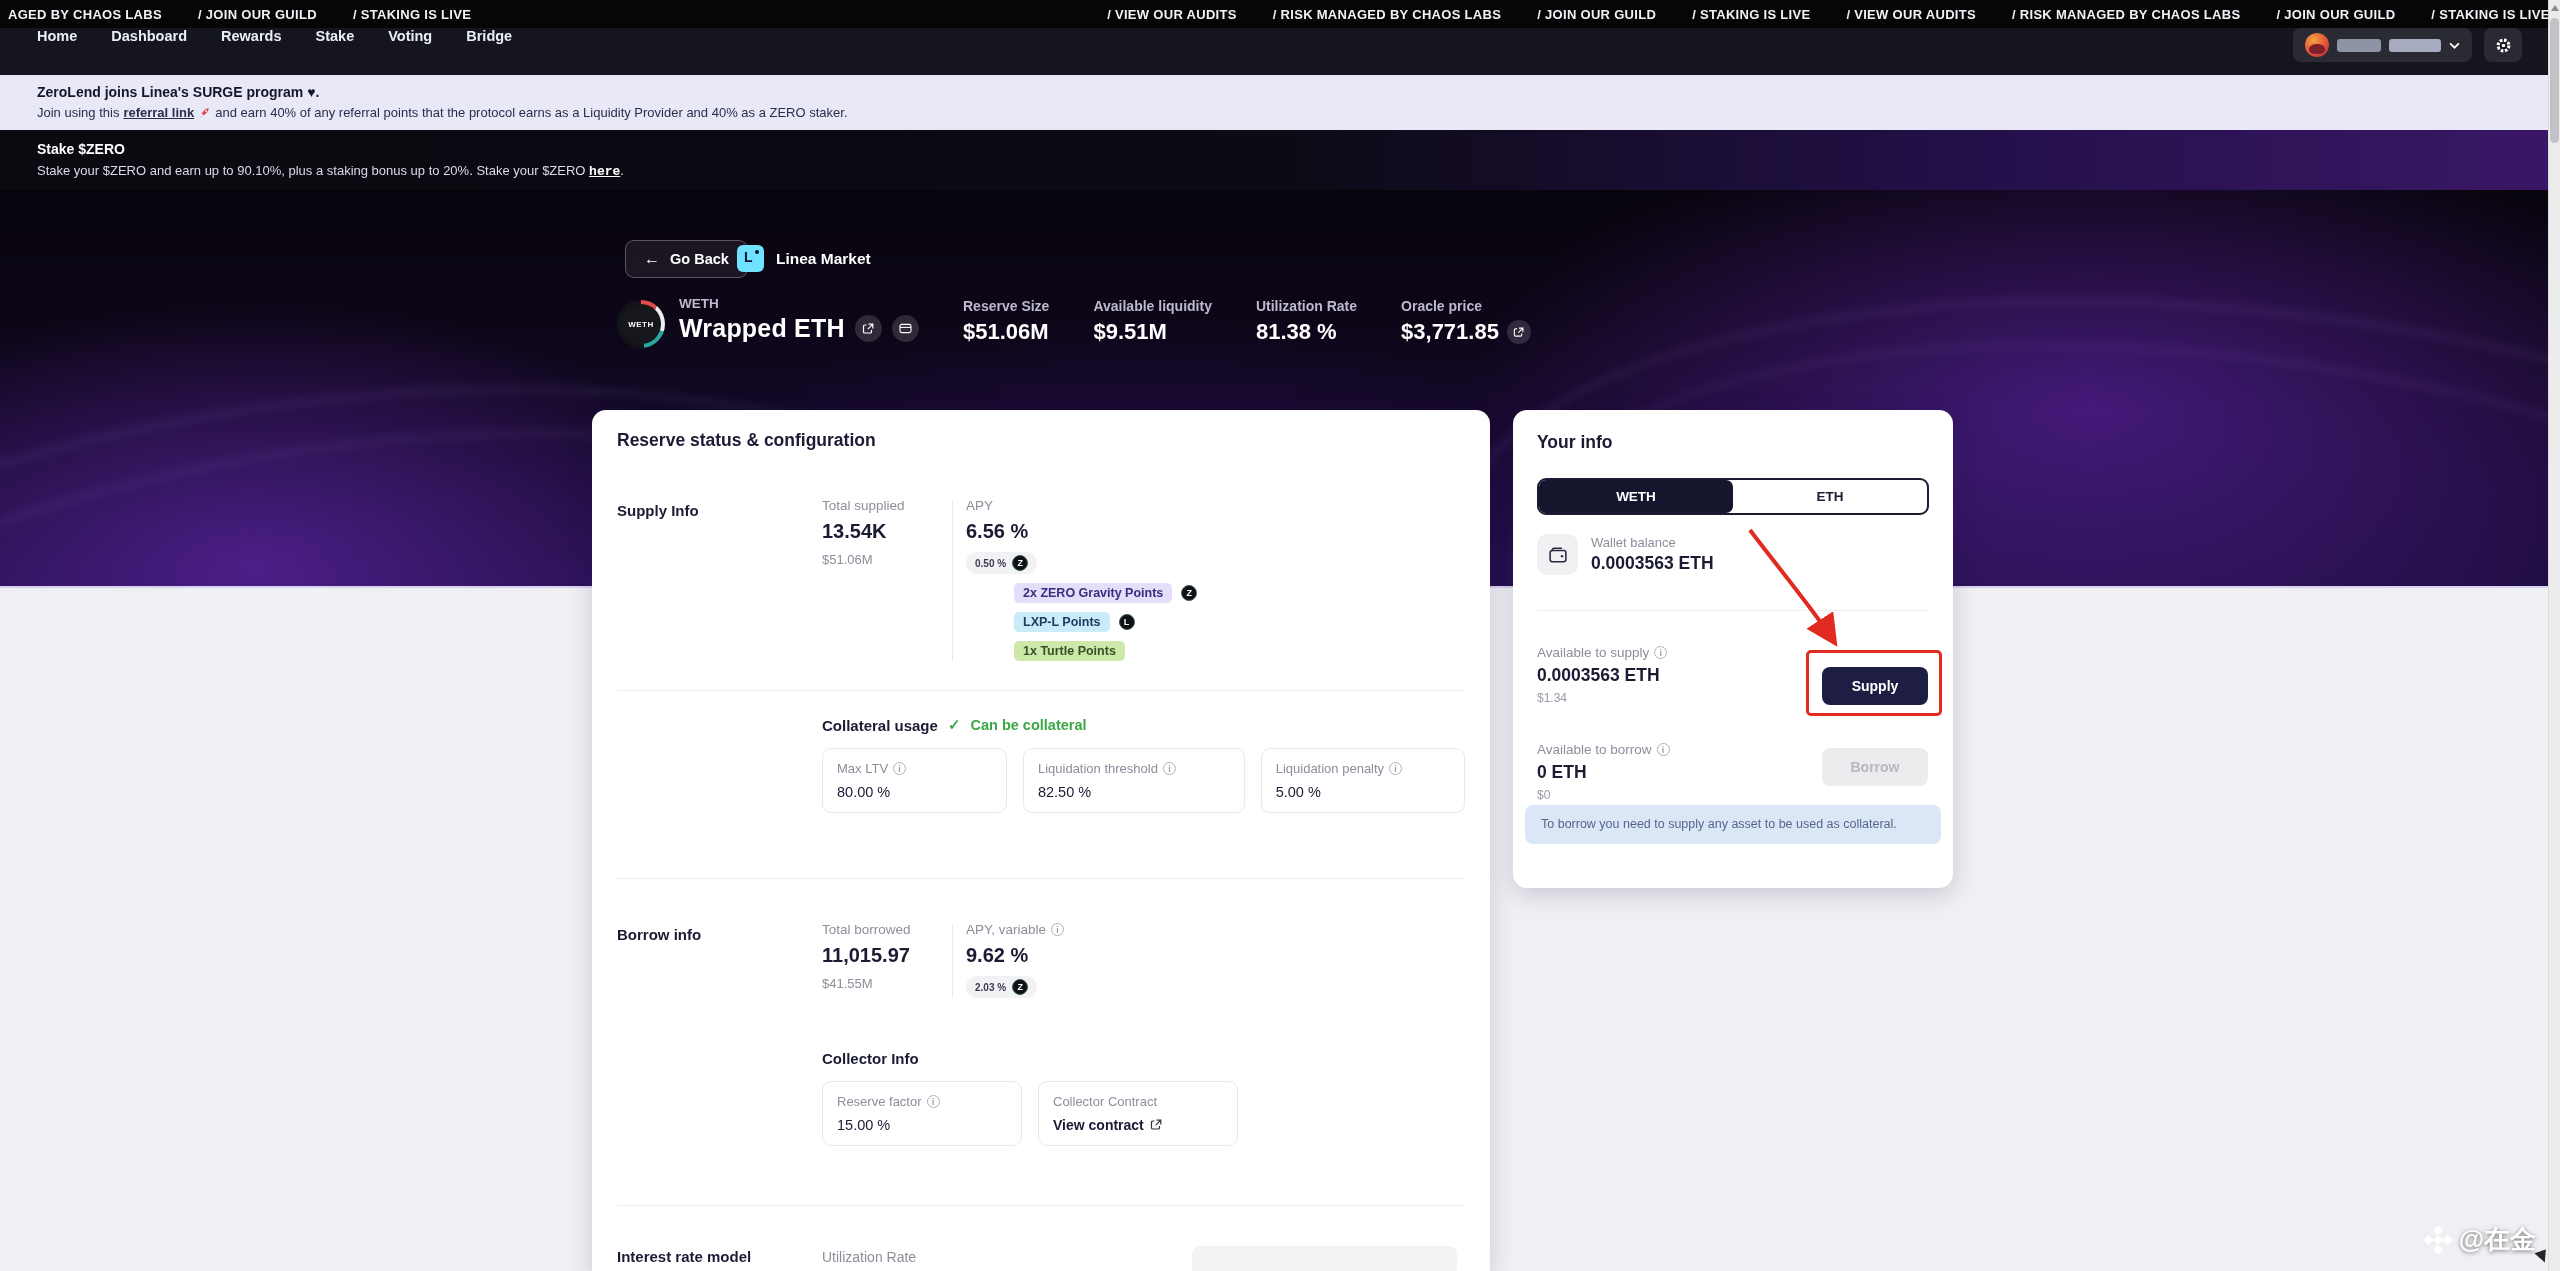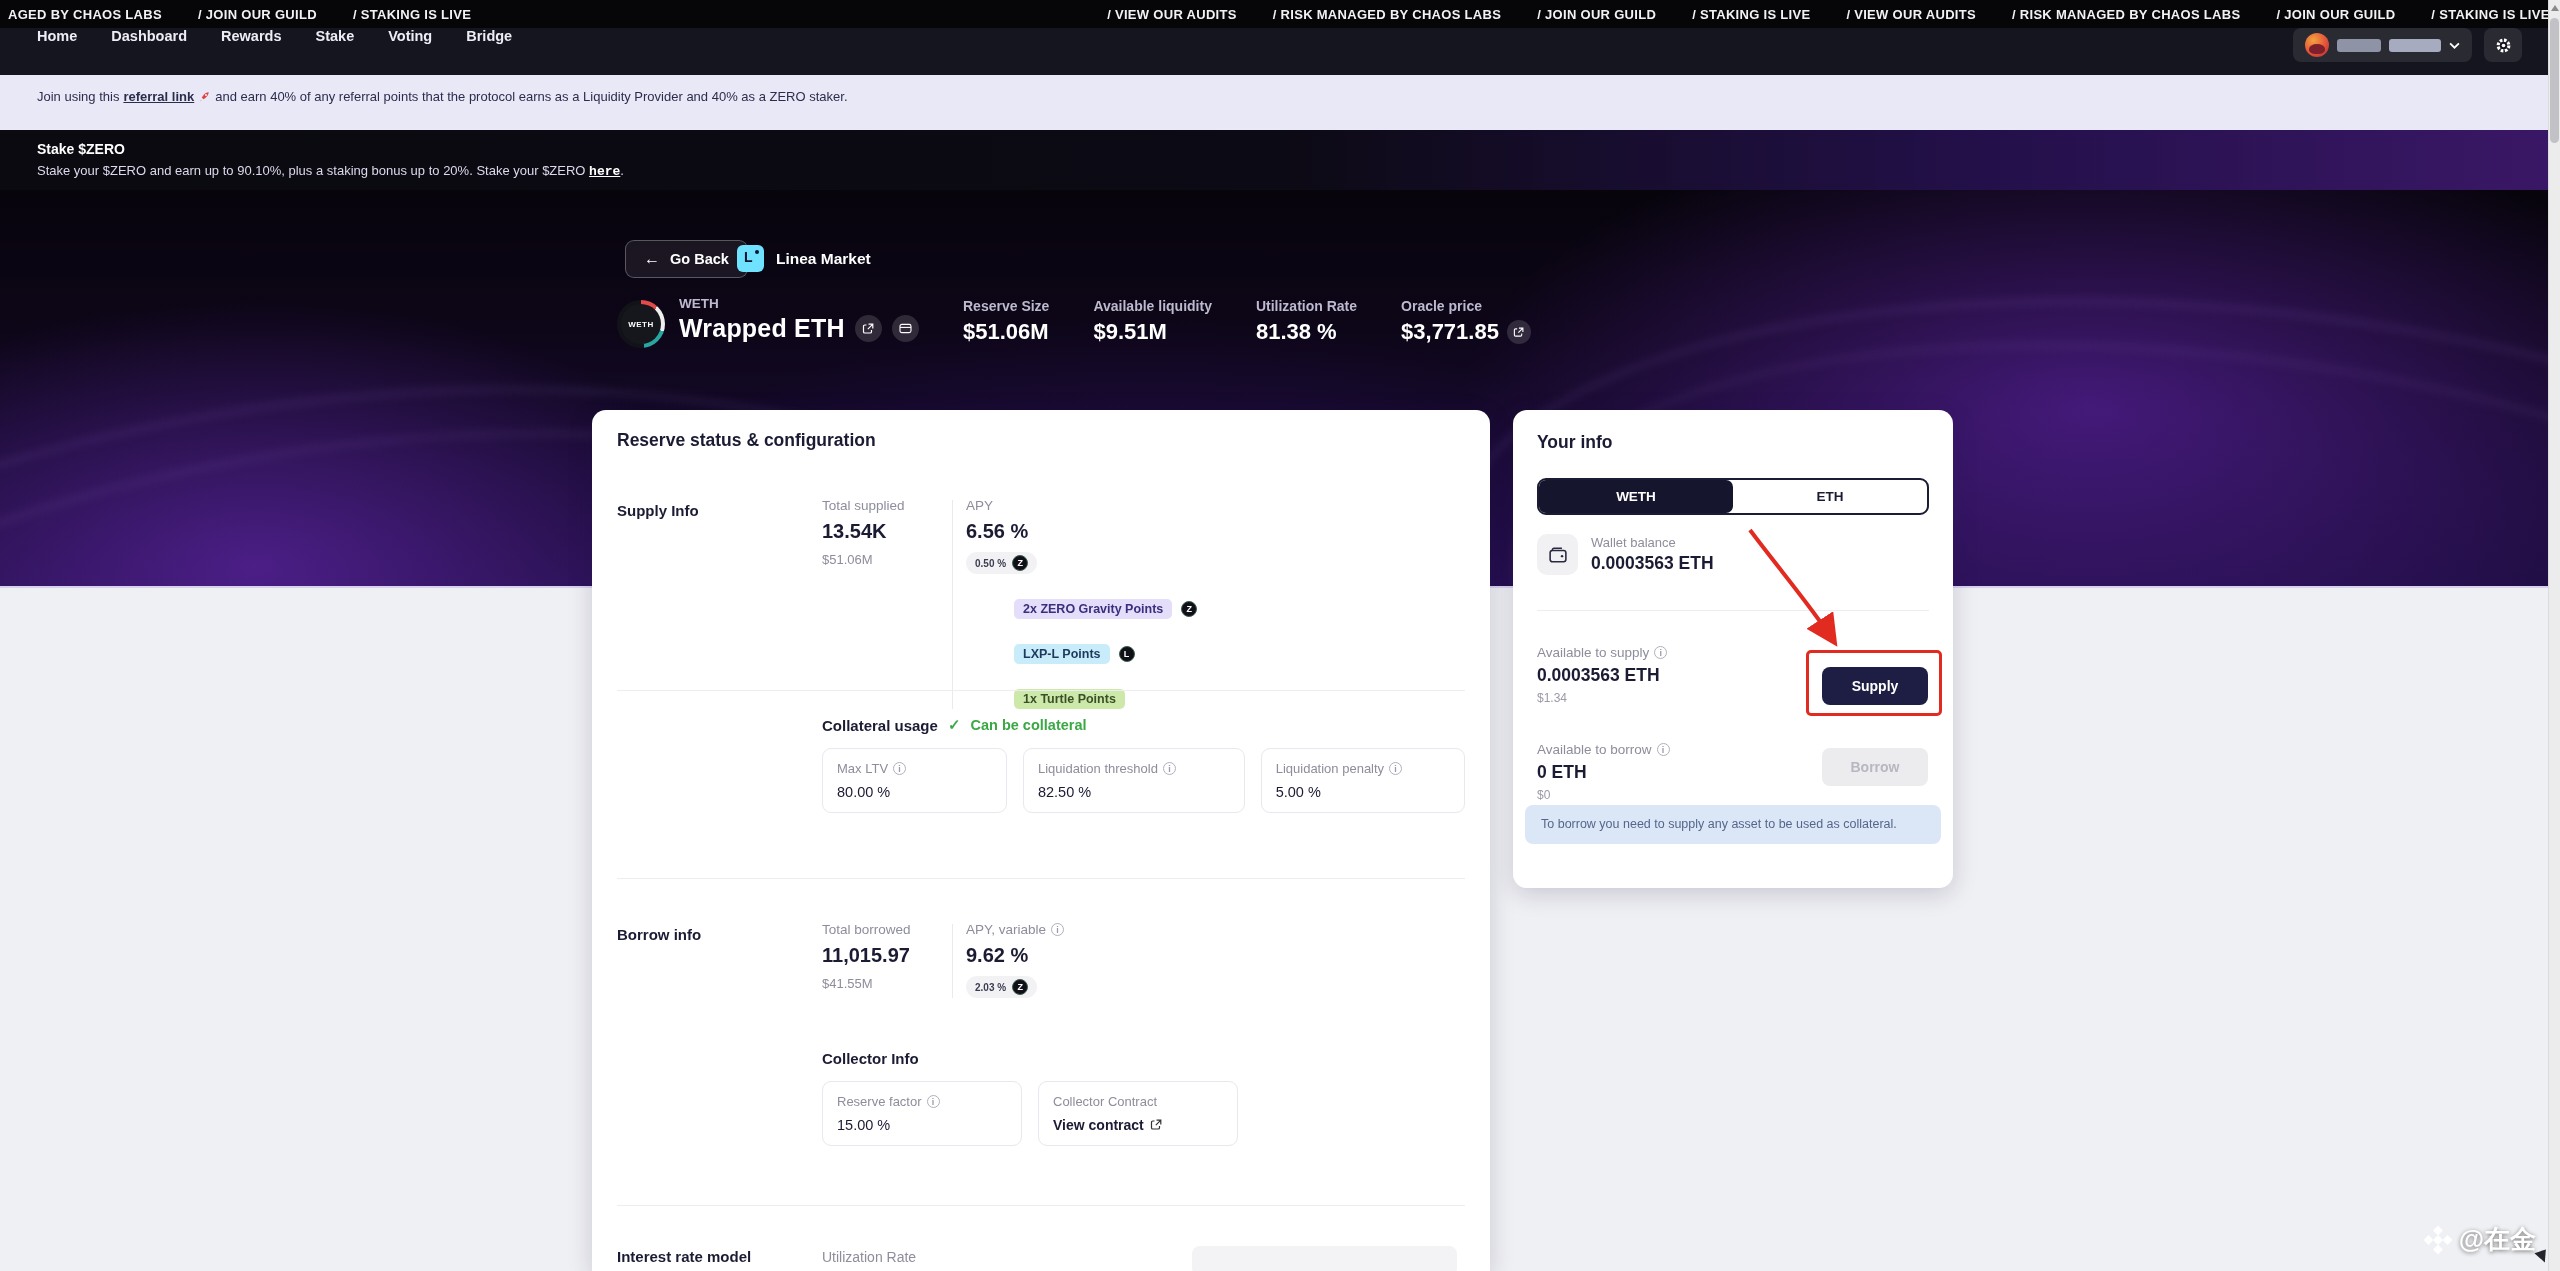--- a/index.html
+++ b/index.html
@@ -105,21 +105,21 @@
   .col-a { width:130px; }
   .col-b { padding-left:13px; }
 
   .pill { display:inline-flex; align-items:center; gap:6px; background:#f2f2f5; border-radius:12px;
     padding:3px 9px; margin-top:9px; font-size:10px; font-weight:600; color:#3c3c50; }
   .tok { width:16px; height:16px; border-radius:50%; background:#101018; border:1px solid #3e5f4e;
     color:#fff; display:inline-flex; align-items:center; justify-content:center; flex:none; }
   .tok::after { font-size:9px; font-weight:700; }
   .tok.z::after { content:"Z"; }
   .tok.l::after { content:"L"; }
-  .badge-row { display:flex; align-items:center; gap:9px; margin-top:25px;padding-left:48px; }
+  .badge-row { display:flex; align-items:center; gap:9px; margin-top:9px;padding-left:48px; }
   .badge { padding:3px 9px; border-radius:5px; font-size:12.5px; font-weight:700; }
   .badge.lav { background:#e4defa; color:#3a2f7d; }
   .badge.cyan { background:#c9ecfb; color:#1d3a5c; }
   .badge.green { background:#cde9a9; color:#3a4f28; }
 
   .hr { position:absolute; left:25px; right:25px; height:1px; background:#ececf1; }
 
   .chk { color:#3aa845; font-size:15px; font-weight:700; }
   .status-ok { color:#3aa845; font-size:14.5px; font-weight:700; }
   .box-row { display:flex; gap:16px; margin-top:14px; }
@@ -219,20 +219,21 @@
         <svg width="17" height="17" viewBox="0 0 16 16">
           <circle cx="8" cy="8" r="5" fill="none" stroke="#fff" stroke-width="3" stroke-dasharray="2.4 1.5"></circle>
           <circle cx="8" cy="8" r="3.4" fill="#15151f"></circle>
             <circle cx="8" cy="8" r="1.7" fill="#fff"></circle>
         </svg>
       </div>
     </div>
   </div>
 
   <div class="banner-surge">
+    <div class="b-title">ZeroLend joins Linea's SURGE program ♥.</div>
     <div class="b-line">
       <span>Join using this</span>
       <span class="b-link">referral link</span>
       <svg class="rocket" viewBox="0 0 14 14">
         <path d="M11.5 2.5c-2.4.2-4.6 1.6-6 3.6L4 8l2 2 1.9-1.5c2-1.4 3.4-3.6 3.6-6z" fill="#d44"></path>
         <circle cx="8.6" cy="5.4" r="1" fill="#fff"></circle>
         <path d="M3.5 10.5l-1.5 2 2-1.5z" fill="#d88"></path>
       </svg>
       <span>and earn 40% of any referral points that the protocol earns as a Liquidity Provider and 40% as a ZERO staker.</span>
     </div>

